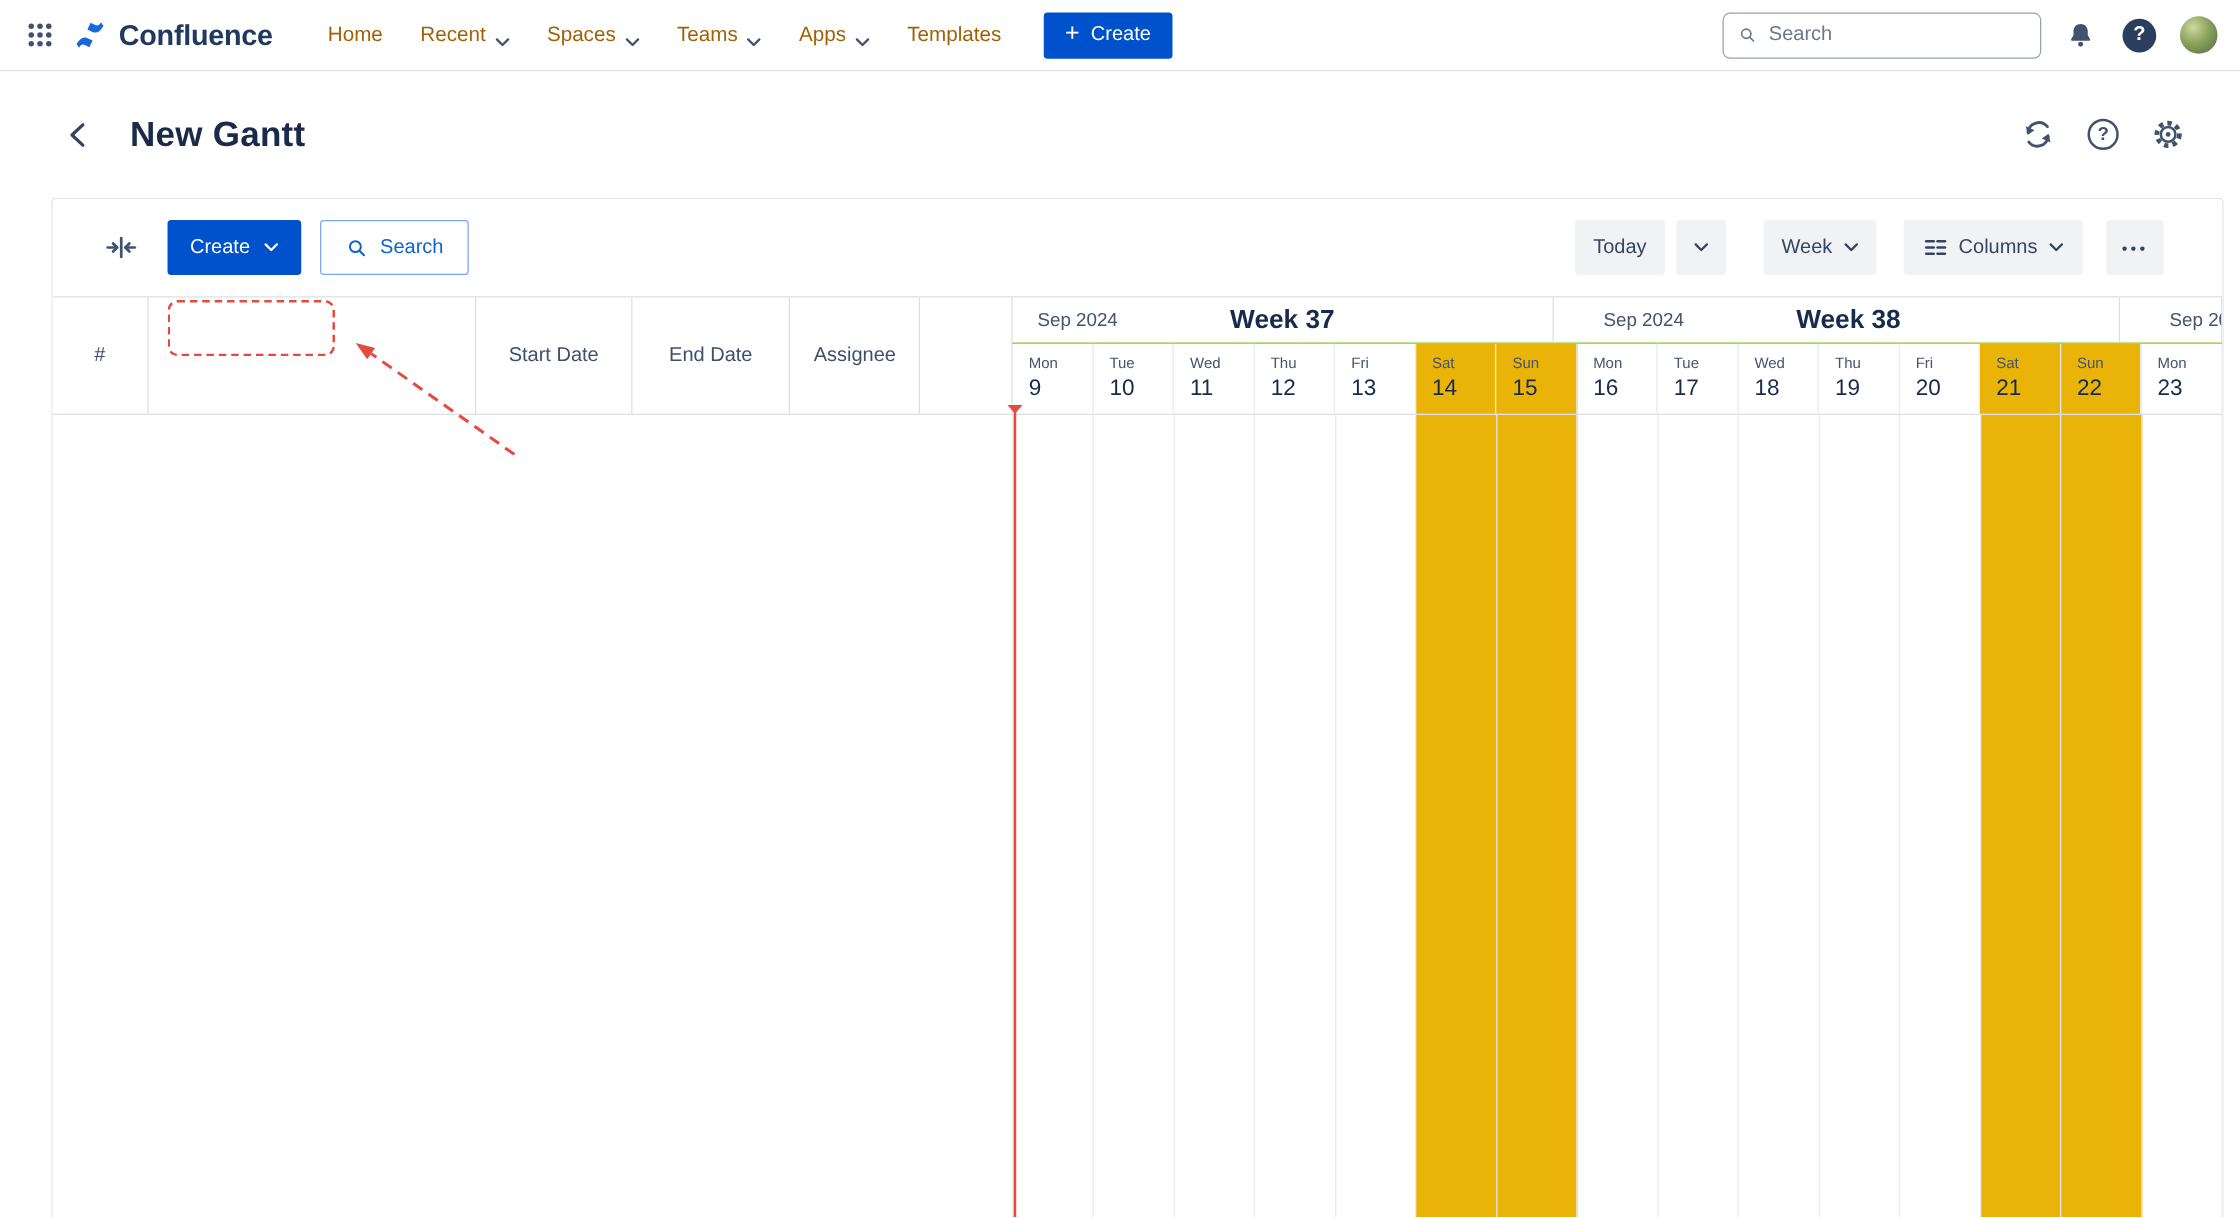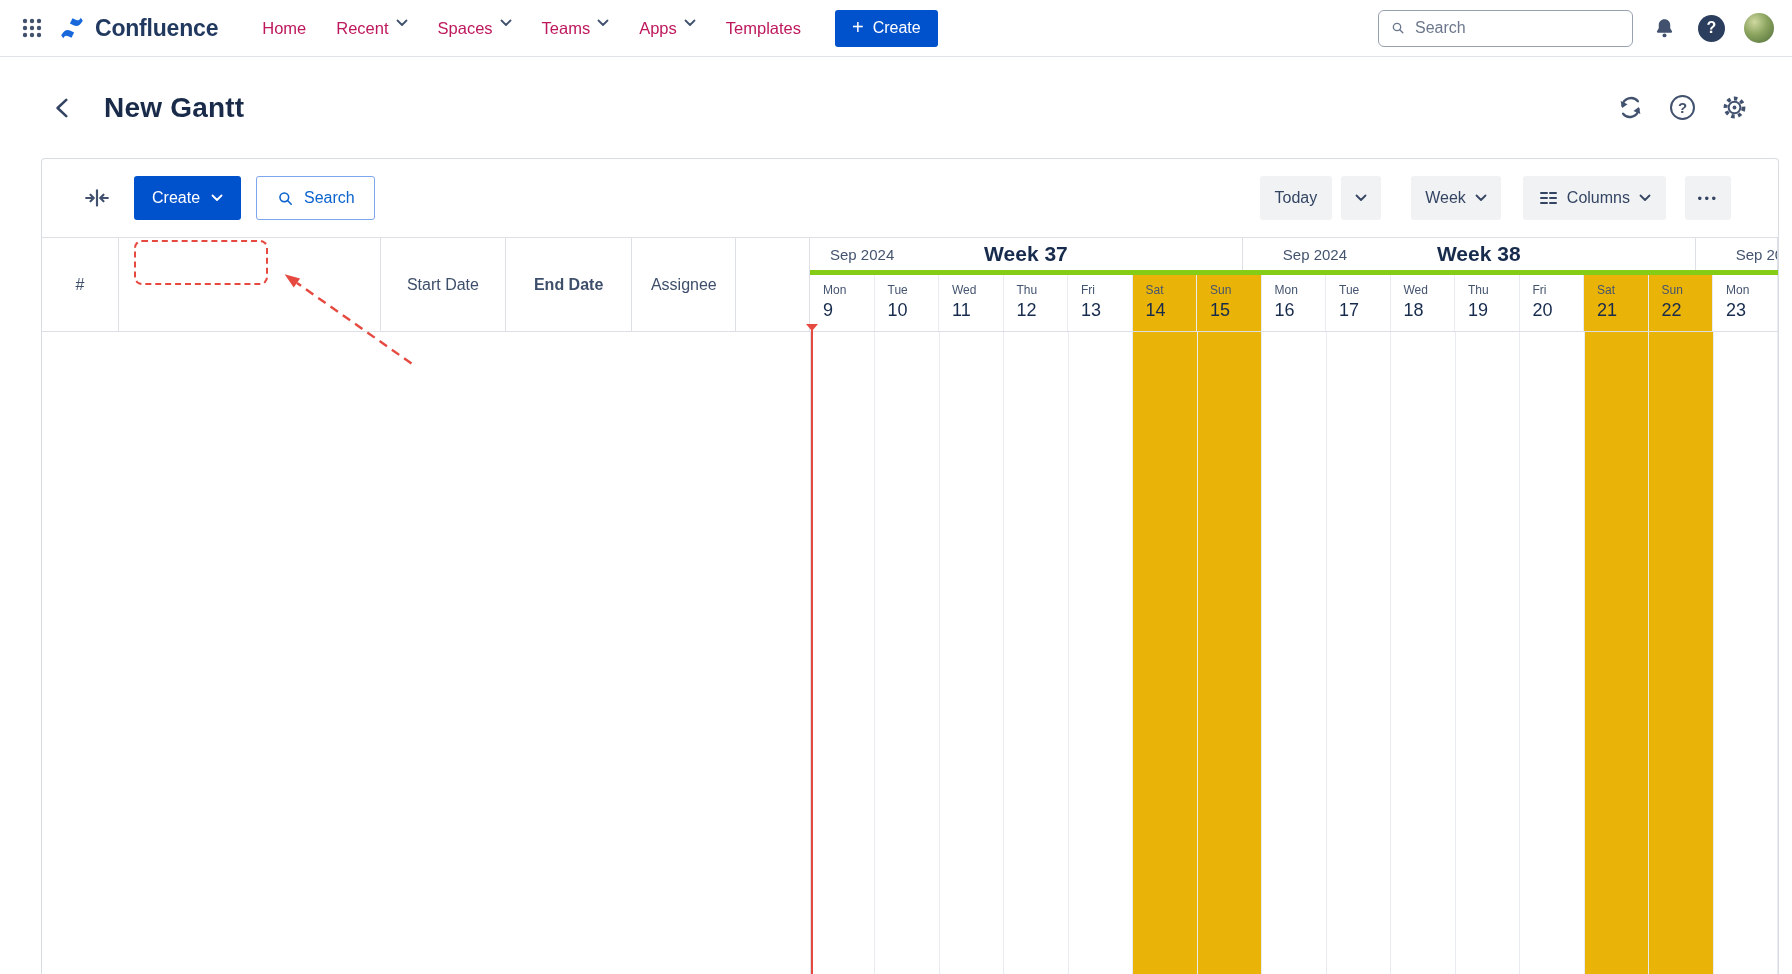--- a/index.html
+++ b/index.html
@@ -7,21 +7,21 @@
   body{font-family:"Liberation Sans","DejaVu Sans",sans-serif;background:#fff;color:#344563;}
   .viewport{position:relative;width:1792px;height:974px;overflow:hidden;background:#fff;}
 
   
   .topnav{position:absolute;top:0;left:0;width:100%;height:57px;background:#fff;
     border-bottom:1px solid #E0E3E8;display:flex;align-items:center;padding:0 18px 0 14px;z-index:10;}
   .appgrid-btn{width:36px;height:36px;display:flex;align-items:center;justify-content:center;border:none;background:none;cursor:pointer;}
   .logo{display:flex;align-items:center;gap:9px;margin-left:8px;cursor:pointer;background:none;border:none;}
   .logo-text{font-size:23px;font-weight:700;color:#22395F;letter-spacing:-.2px;}
   .nav-links{display:flex;align-items:center;gap:30px;margin-left:44px;}
-  .nav-link{display:flex;align-items:flex-start;gap:7px;font-size:16.5px;color:#be185d;background:none;border:none;cursor:pointer;white-space:nowrap;}
+  .nav-link{display:flex;align-items:flex-end;gap:7px;font-size:16.5px;color:#a16207;background:none;border:none;cursor:pointer;white-space:nowrap;}
   .btn-create-nav{margin-left:34px;height:37px;padding:0 17px;background:#0052CC;color:#fff;border:none;border-radius:3px;
     font-size:16px;display:flex;align-items:center;gap:9px;cursor:pointer;}
   .plus{font-size:20px;font-weight:400;line-height:1;margin-top:-2px;}
   .nav-right{margin-left:auto;display:flex;align-items:center;gap:17px;}
   .searchbox{width:255px;height:37px;border:1.5px solid #98A1B0;border-radius:6px;display:flex;align-items:center;padding:0 11px;gap:9px;background:#fff;}
   .searchbox input{border:none;outline:none;font-size:16px;color:#344563;width:100%;background:transparent;font-family:inherit;}
   .searchbox input::placeholder{color:#6B778C;}
   .icon-btn{background:none;border:none;display:flex;align-items:center;justify-content:center;cursor:pointer;padding:2px;}
   .help-badge{width:27px;height:27px;border-radius:50%;background:#2C3E5D;color:#fff;font-size:16px;font-weight:700;
     display:flex;align-items:center;justify-content:center;}
@@ -51,23 +51,23 @@
   .btn-today{padding:0 15px;}
   .btn-caret{width:40px;margin-left:9px;}
   .btn-week{padding:0 14px;gap:9px;margin-left:30px;}
   .btn-columns{padding:0 15px;gap:9px;margin-left:22px;}
   .btn-more{width:46px;margin-left:19px;font-size:13px;letter-spacing:2.5px;color:#344563;}
 
   
   .grid-header{position:absolute;top:78px;left:0;width:100%;height:95px;border-top:1px solid #DCE0E6;
     border-bottom:1px solid #DCE0E6;display:flex;background:#fff;}
   .lcol{border-right:1px solid #DCE0E6;display:flex;align-items:center;justify-content:center;font-size:16px;color:#3E4F6B;height:100%;}
-  .w0{width:77px;}.w1{width:263px;}.w2{width:125px;}.w3{width:127px;font-weight:bold;}.w4{width:104px;}.w5{width:74px;}
+  .w0{width:77px;}.w1{width:263px;}.w2{width:125px;}.w3{width:127px;}.w4{width:104px;}.w5{width:74px;}
   .tl-header{width:968px;display:flex;flex-direction:column;}
-  .tl-groups{height:38px;display:flex;border-bottom:5px solid #84cc16;gap:20px;}
+  .tl-groups{height:38px;display:flex;border-bottom:1px solid #84cc16;gap:20px;}
   .tl-group{position:relative;height:100%;border-right:1px solid #DCE0E6;overflow:hidden;white-space:nowrap;}
   .g0,.g1{width:451.5px;}
   .g2{width:65px;}
   .tl-group .month{position:absolute;left:20px;top:50%;transform:translateY(-50%);font-size:15px;color:#44546F;}
   .tl-group .week{position:absolute;left:0;right:0;top:50%;transform:translateY(-50%);text-align:center;font-weight:700;font-size:21px;color:#172B4D;}
   .tl-days{height:57px;display:flex;}
   .tl-day{width:64.5px;border-right:1px solid #E8EBEF;padding:8px 0 0 13px;overflow:hidden;}
   .tl-day .dname{font-size:12px;color:#44546F;display:block;}
   .tl-day .dnum{font-size:18px;color:#172B4D;display:block;margin-top:3px;}
   .wknd{background:#eab308;}

